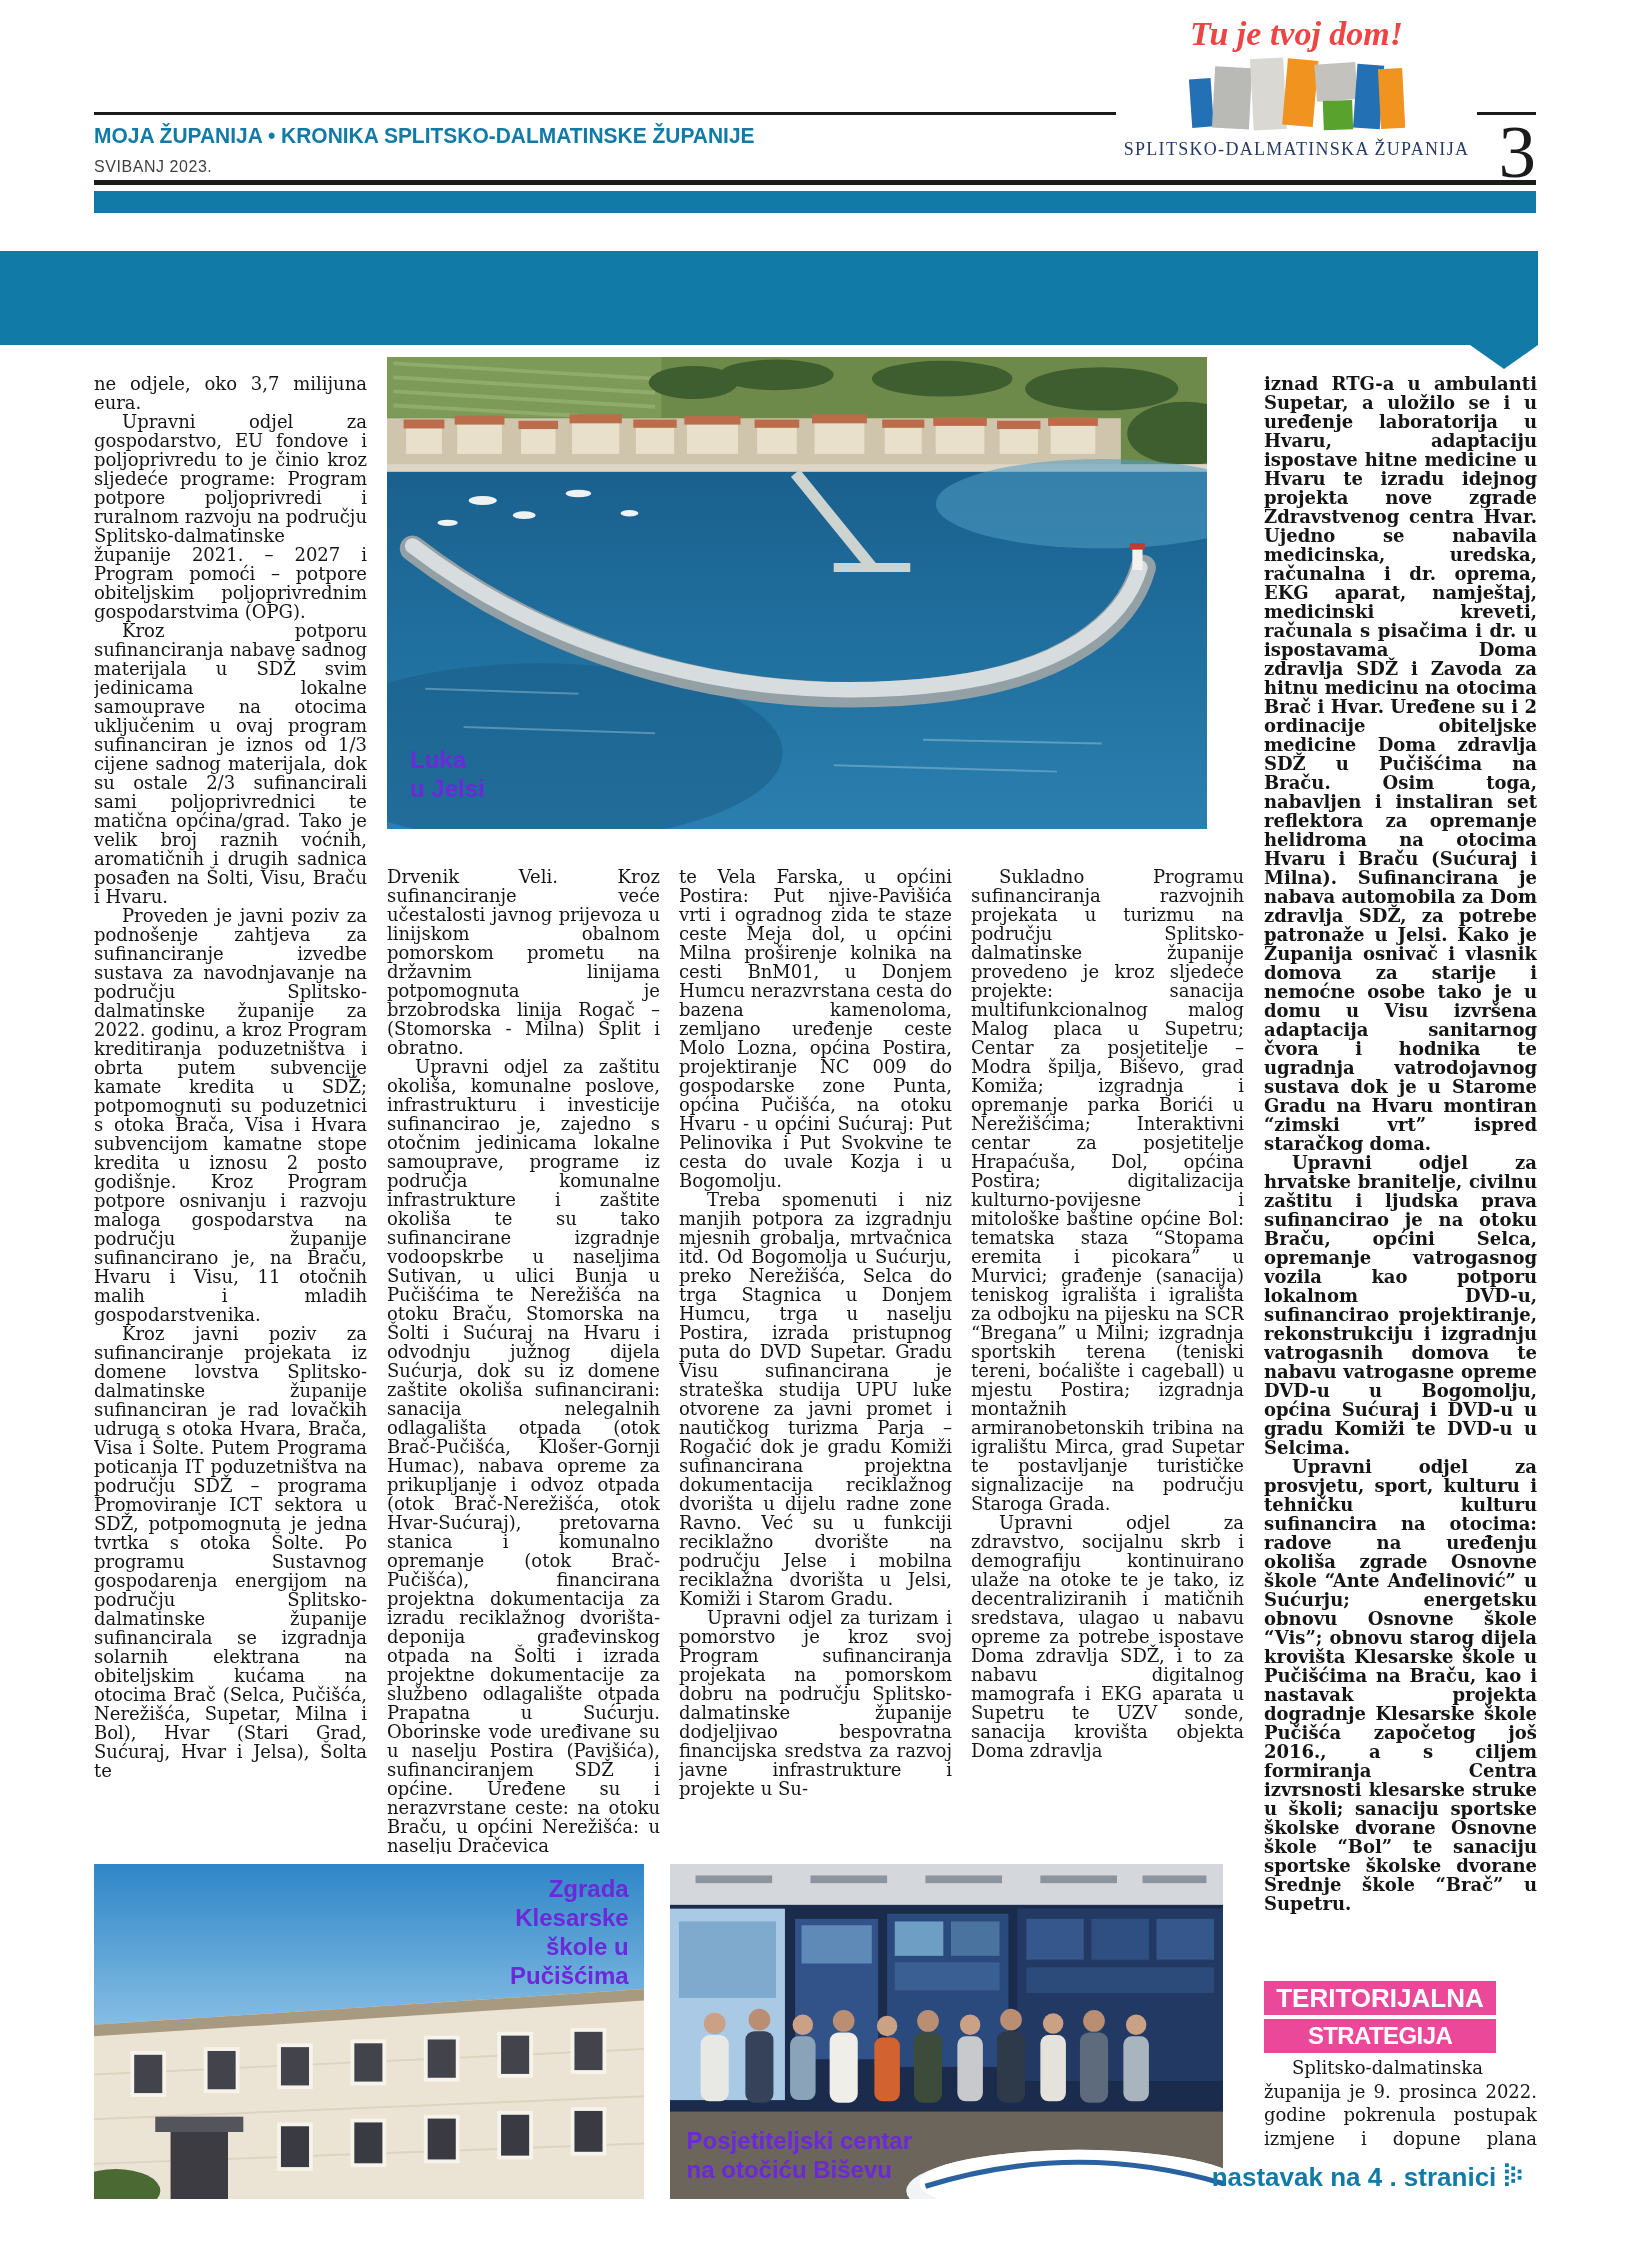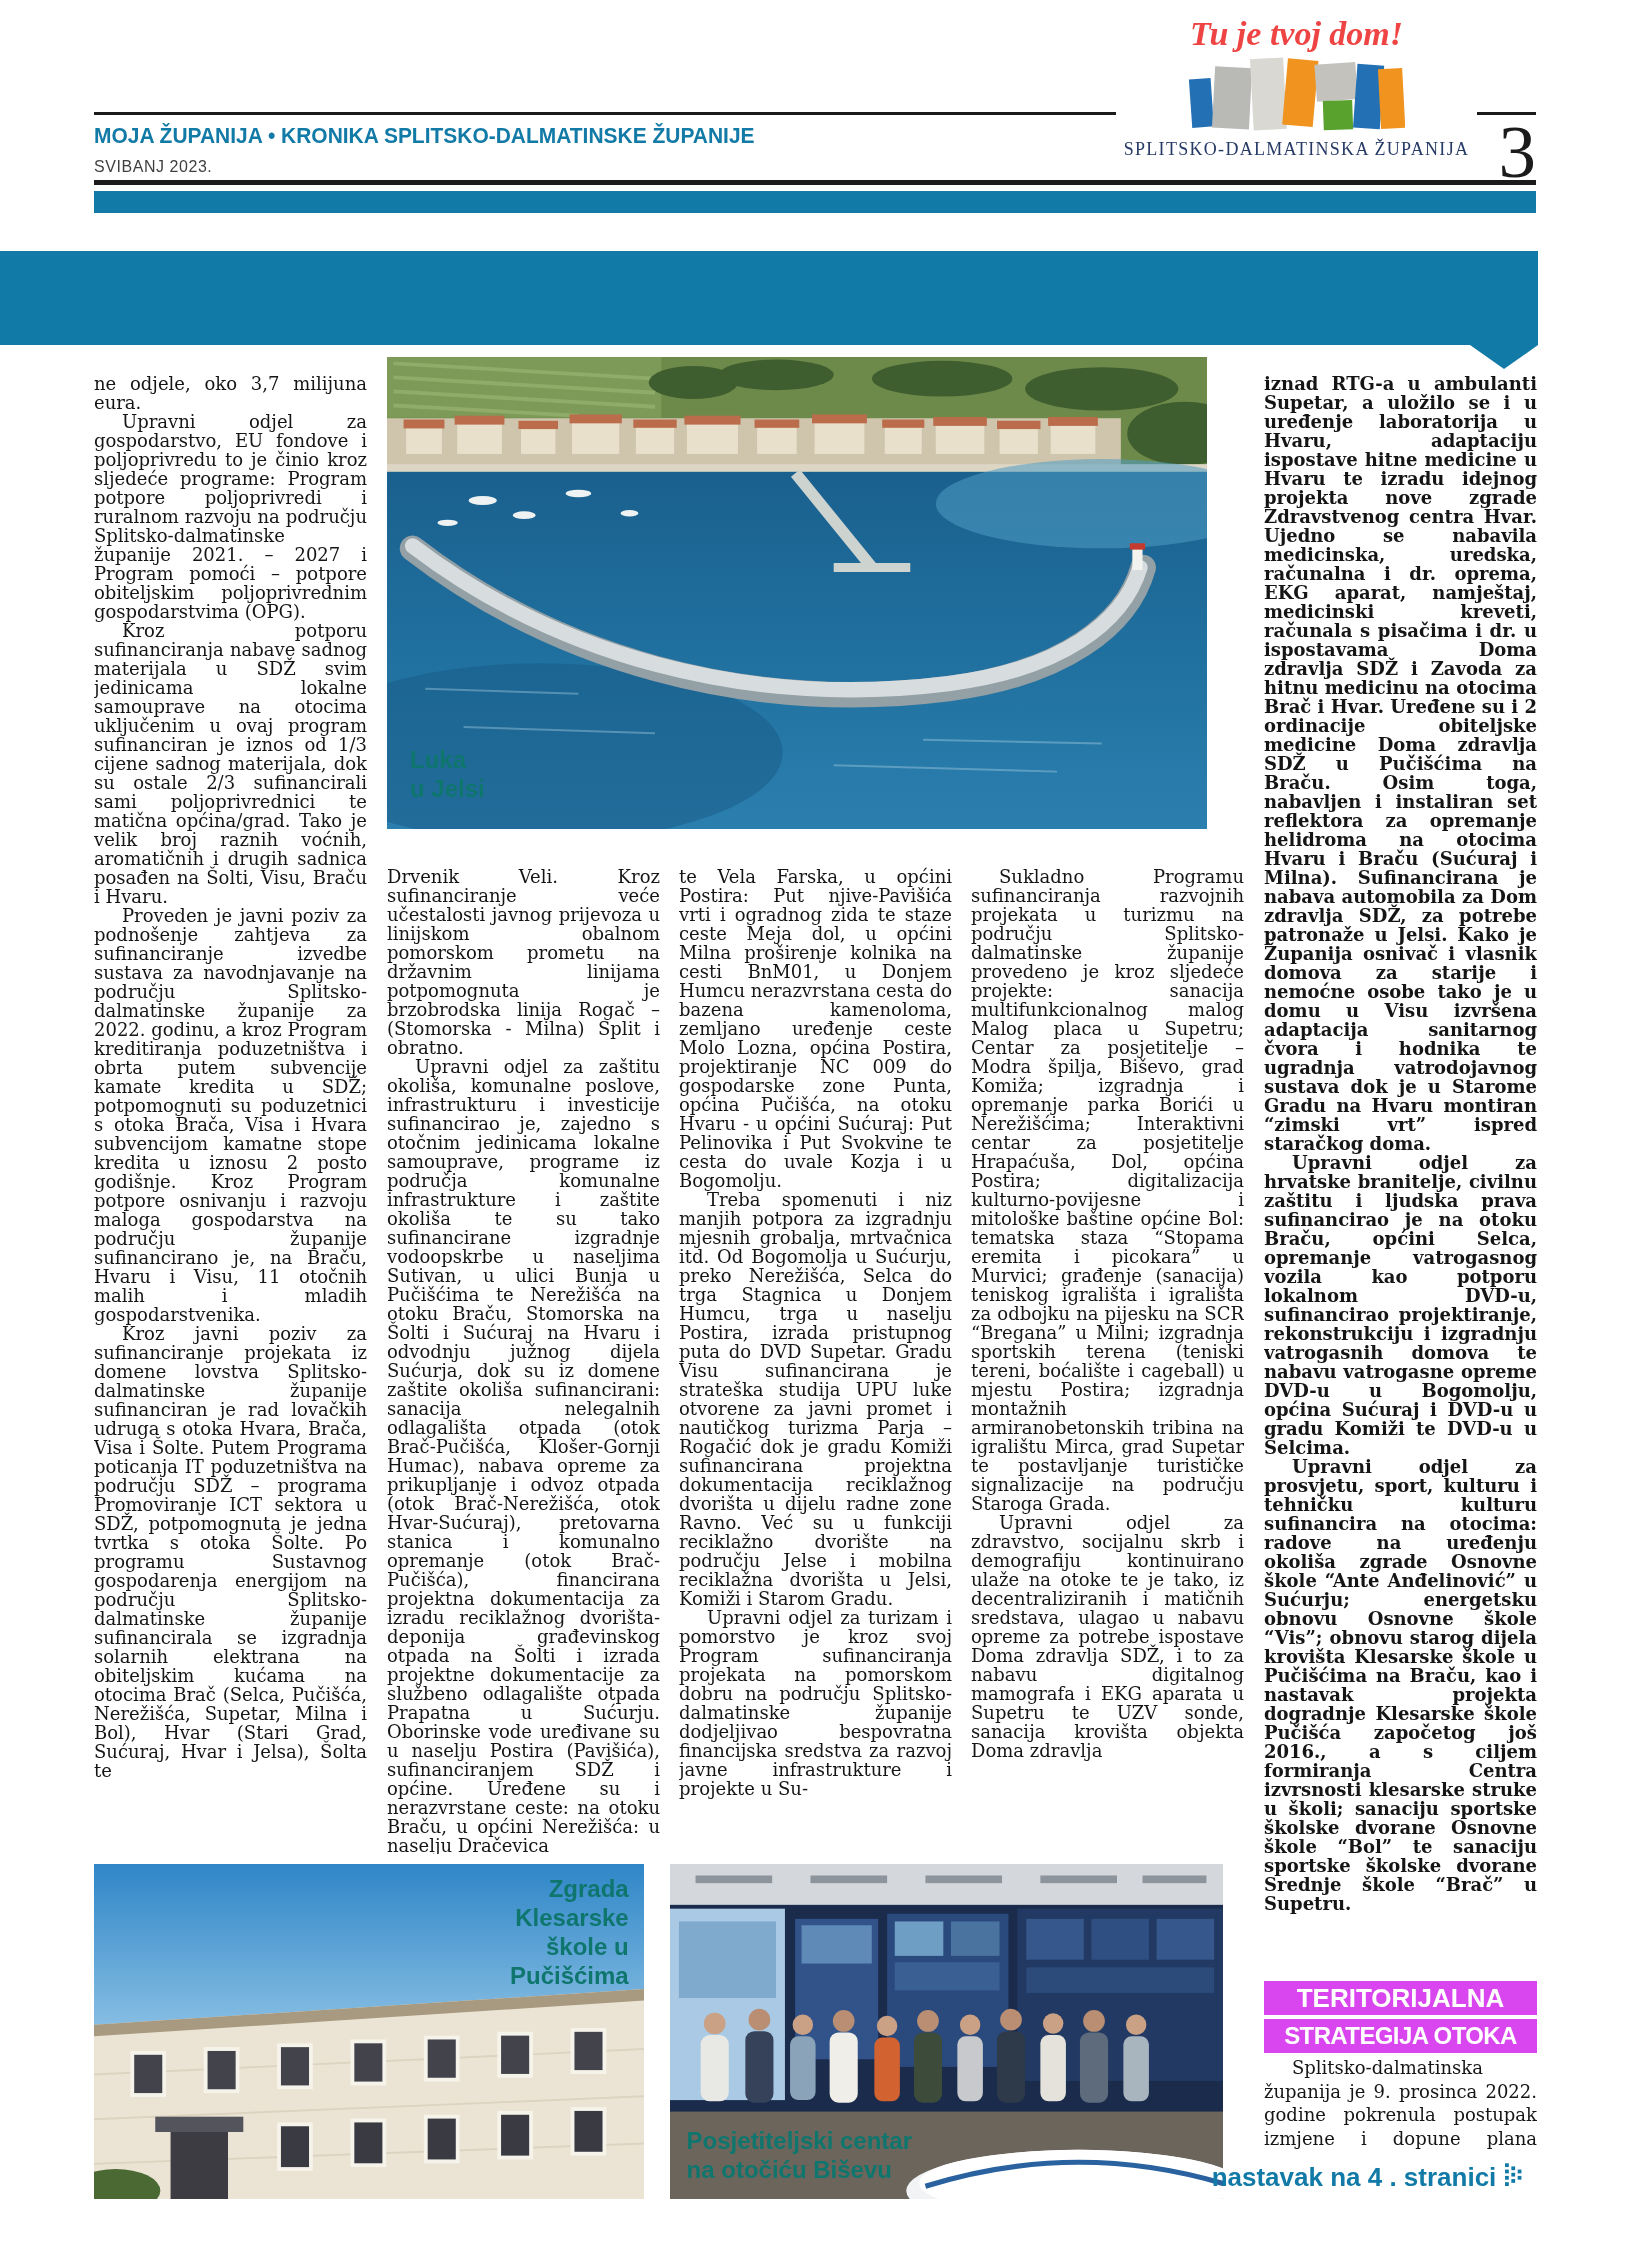--- a/index.html
+++ b/index.html
@@ -26,29 +26,29 @@
               color:#1b1b1b; }
 
   .band-thin { position:absolute; left:94px; top:191px; width:1442px; height:22px; }
   .band-big  { position:absolute; left:0; top:251px; width:1538px; height:94px; }
   .band-tail { position:absolute; left:1470px; top:345px; width:0; height:0;
                border-left:34px solid transparent; border-right:34px solid transparent;
                border-top:24px solid #127aa6; }
 
   .photo { position:absolute; overflow:hidden; }
   .photo svg { display:block; width:100%; height:100%; }
-  .photo-caption { position:absolute; color:#0f766e; font-family:"Liberation Sans", sans-serif;
+  .photo-caption { position:absolute; color:#6d28d9; font-family:"Liberation Sans", sans-serif;
                    font-weight:700; font-size:24px; line-height:29px; white-space:pre-line; }
 
   .col { position:absolute; width:273px; font-size:18px; line-height:19px;
          text-align:justify; color:#151515; overflow:hidden; }
   .col p { margin:0; text-indent:28px; }
   .col p.cont { text-indent:0; }
 
-  .sec-bar { position:absolute; left:1264px; width:273px; height:34px; background:#d946ef;
+  .sec-bar { position:absolute; left:1264px; width:232px; height:34px; background:#ec4899;
              color:#fff; font-family:"Liberation Sans", sans-serif; font-weight:700;
              text-align:center; line-height:34px; overflow:hidden; }
   .sec-bar1 { top:1981px; font-size:26px; }
   .sec-bar2 { top:2019px; font-size:24px; letter-spacing:-0.6px; }
   .sec-body { position:absolute; left:1264px; top:2056px; width:273px; height:97px;
               font-size:18px; line-height:23.6px; text-align:justify; color:#151515;
               overflow:hidden; }
   .sec-body p { margin:0; text-indent:28px; }
 
   .continuation { position:absolute; left:1200px; top:2162px; width:336px; text-align:center;

